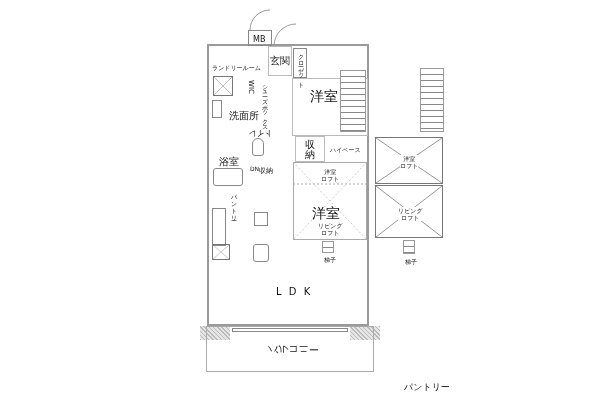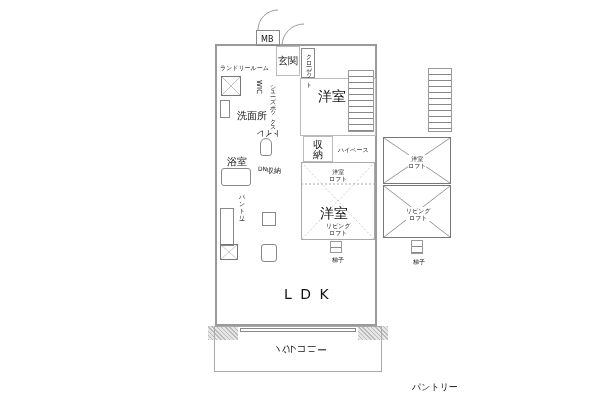--- a/index.html
+++ b/index.html
@@ -13,21 +13,21 @@
   .vtext{writing-mode:vertical-rl;}
   .stairs{position:absolute;box-sizing:border-box;border:1px solid #999;
     background:repeating-linear-gradient(to bottom,#fff 0,#fff 5px,#888 5px,#888 6px);}
   .xbox{position:absolute;box-sizing:border-box;border:1px solid #777;}
   .xbox svg{position:absolute;left:0;top:0;width:100%;height:100%;}
   .hatch{position:absolute;background:repeating-linear-gradient(45deg,#bbb 0,#bbb 1px,#e5e5e5 1px,#e5e5e5 3px);}
 </style>
 </head>
 <body>
 
-<div class="abs" style="left:8px;top:0;width:540px;height:401px;">
+<div class="abs" style="left:0;top:0;width:540px;height:401px;">
 
   <div class="wall" style="left:207px;top:44px;width:162px;height:282px;"></div>
 
   <div class="hatch" style="left:200px;top:326px;width:30px;height:14px;"></div>
   <div class="hatch" style="left:350px;top:326px;width:30px;height:14px;"></div>
   <div class="thin" style="left:206px;top:326px;width:168px;height:46px;border-color:#aaa;"></div>
   <div class="thin" style="left:232px;top:328px;width:116px;height:4px;"></div>
 
   <div class="thin" style="left:248px;top:30px;width:24px;height:16px;"></div>
   <span class="lbl tiny" style="left:253px;top:35px;font-size:8px;">MB</span>
@@ -84,21 +84,21 @@
     <line x1="0" y1="22" x2="74" y2="22" stroke="#aaa" stroke-dasharray="2 2"></line>
   </svg>
   <span class="lbl tiny" style="left:321px;top:168px;white-space:pre;text-align:center;line-height:7px;">洋室
 ロフト</span>
   <span class="lbl big" style="left:312px;top:205px;">洋室</span>
   <span class="lbl tiny" style="left:318px;top:222px;white-space:pre;text-align:center;line-height:7px;">リビング
 ロフト</span>
   <div class="stairs" style="left:322px;top:241px;width:12px;height:12px;"></div>
   <span class="lbl tiny" style="left:324px;top:256px;">梯子</span>
 
-  <span class="lbl" style="left:276px;top:286px;font-size:14px;letter-spacing:2px;">L D K</span>
+  <span class="lbl" style="left:276px;top:286px;font-size:10px;letter-spacing:2px;">L D K</span>
   <span class="lbl" style="left:268px;top:342px;font-size:10px;transform:rotate(180deg) scaleX(-1);">バルコニー</span>
 
   <div class="stairs" style="left:420px;top:68px;width:24px;height:64px;"></div>
   <div class="xbox" style="left:375px;top:137px;width:68px;height:47px;">
     <svg viewBox="0 0 68 47" preserveAspectRatio="none">
         <path d="M0 0L68 47M68 0L0 47" stroke="#666" stroke-width="0.7"></path>
       </svg>
   </div>
   <span class="lbl tiny" style="left:400px;top:155px;white-space:pre;text-align:center;line-height:7px;background:#fff;">洋室
 ロフト</span>

